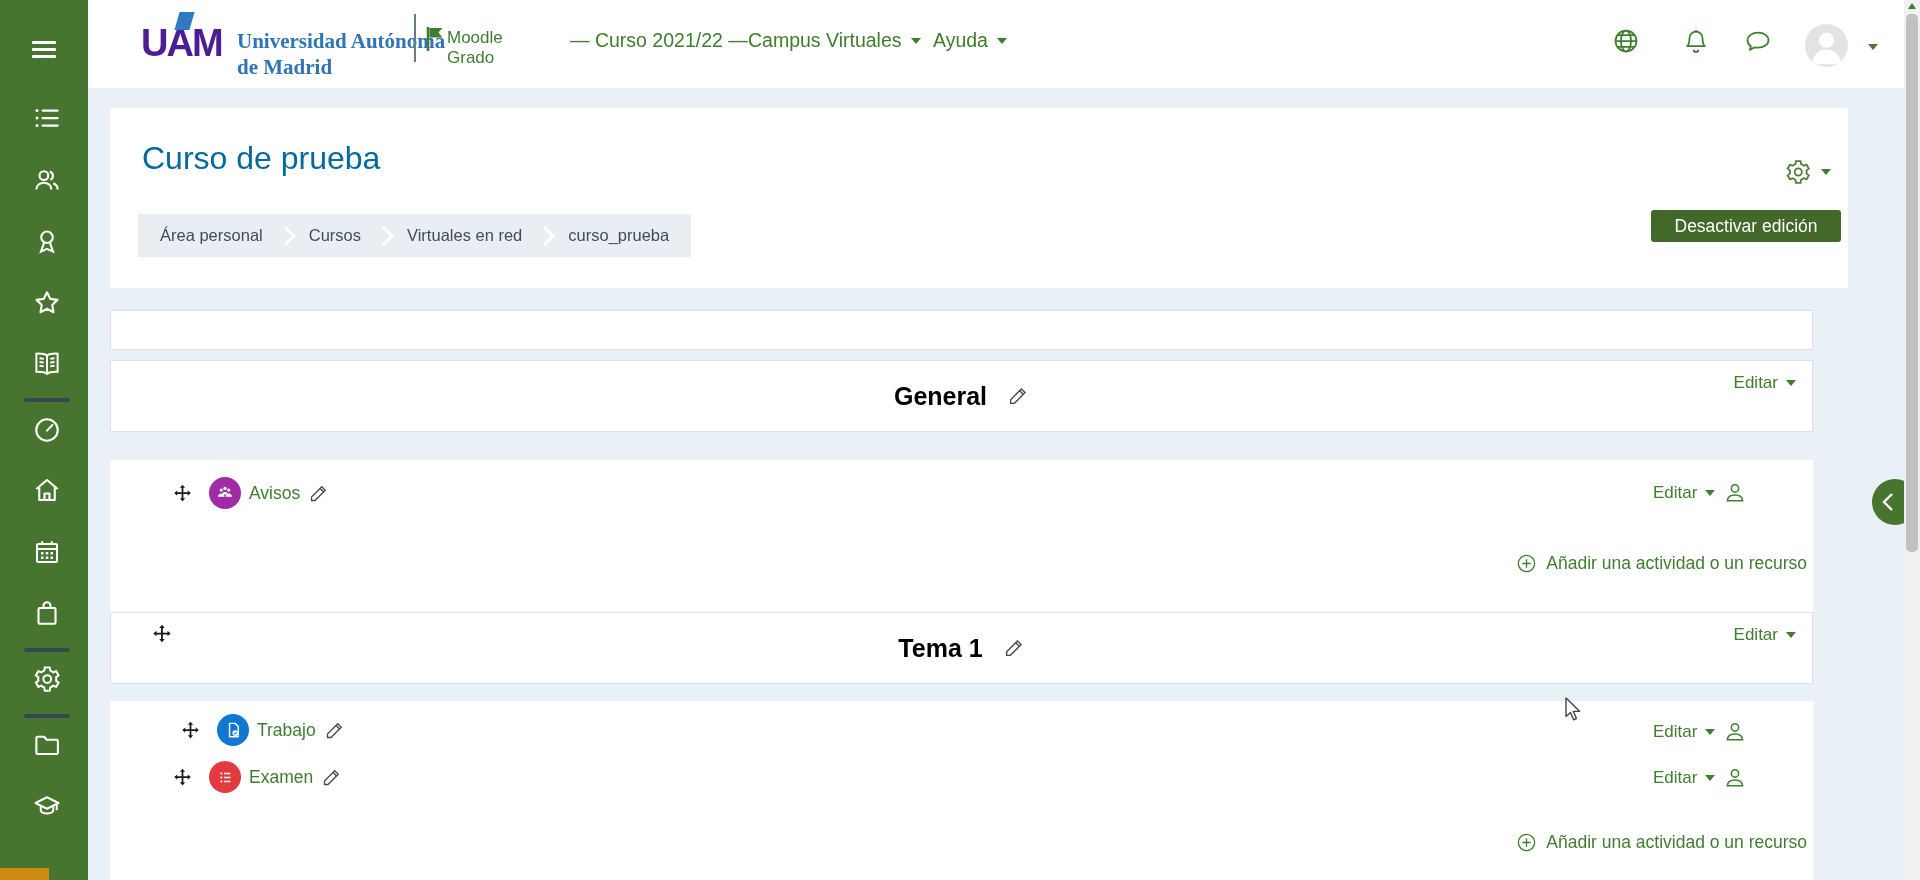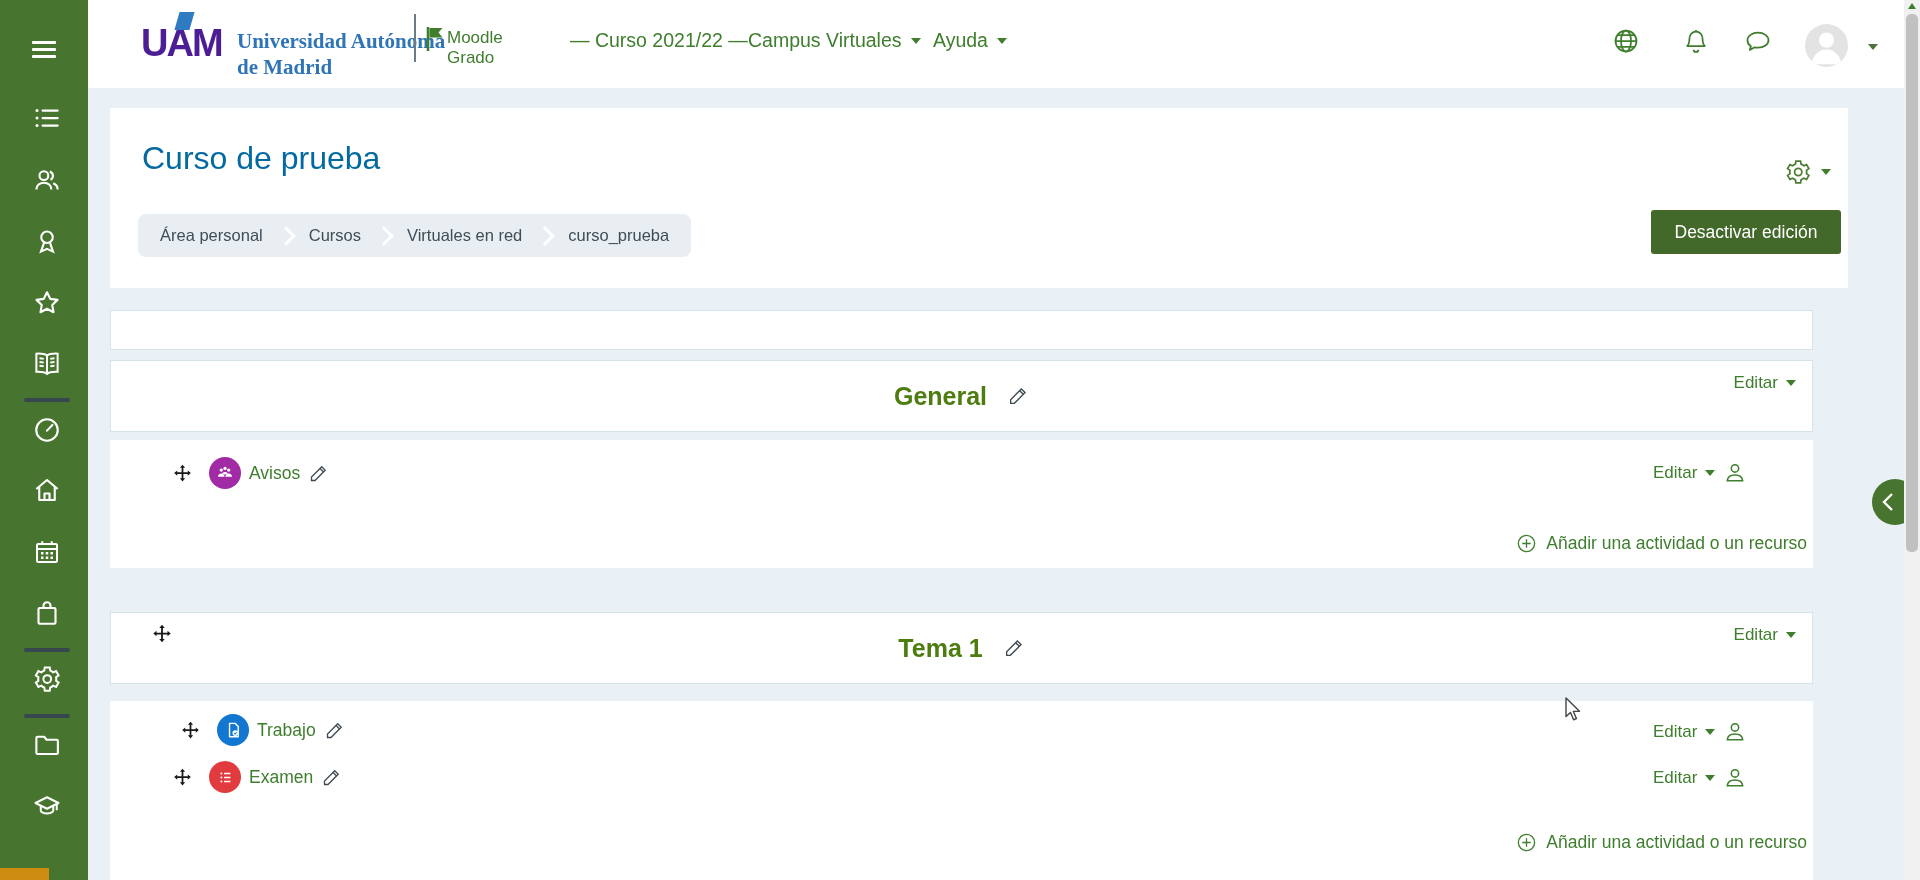--- a/index.html
+++ b/index.html
@@ -26,34 +26,34 @@
   .moodle-name{position:absolute;left:447px;top:28px;font-size:17px;line-height:1.15;color:#3e7e2d;z-index:4}
   .nav-item{position:absolute;top:29px;font-size:19.5px;color:#3e7e2d;display:flex;align-items:center;gap:9px;z-index:4}
   .caret{width:0;height:0;border-left:5.5px solid transparent;border-right:5.5px solid transparent;
     border-top:6.5px solid #3e7e2d;display:inline-block}
   .top-ic{position:absolute;top:27px;width:28px;height:28px;cursor:pointer;z-index:4}
   .avatar{position:absolute;left:1805px;top:24px;width:43px;height:43px;border-radius:50%;
     background:#e3e3e3;overflow:hidden;cursor:pointer;z-index:4}
   
   .hdr-card{position:absolute;left:110px;top:108px;width:1738px;height:180px;background:#fff;z-index:1}
   .page-title{position:absolute;left:142px;top:140px;font-size:32px;color:#0369a1;z-index:2}
-  .breadcrumb{position:absolute;left:138px;top:214px;height:43px;background:#e9eef2;border-radius:8px;
+  .breadcrumb{position:absolute;left:138px;top:214px;height:43px;background:#e9eef2;border-radius:0;
     display:flex;align-items:center;padding:0 22px;z-index:2}
   .crumb{font-size:16.5px;color:#3f4d57;cursor:pointer;white-space:nowrap}
   .crumb-sep{width:11px;height:11px;border-top:3px solid #fff;border-right:3px solid #fff;
     transform:rotate(45deg);margin:0 16px}
   .gear-menu{position:absolute;left:1784px;top:158px;display:flex;align-items:flex-start;gap:9px;z-index:2;cursor:pointer}
   .gear-menu .caret{margin-top:11px}
-  .edit-btn{position:absolute;left:1651px;top:210px;width:190px;height:44px;background:#42682a;color:#fff;
+  .edit-btn{position:absolute;left:1651px;top:210px;width:190px;height:32px;background:#42682a;color:#fff;
     font-size:17.5px;border:none;border-radius:3px;display:flex;align-items:center;justify-content:center;
     cursor:pointer;z-index:2}
   .white-box{position:absolute;left:110px;width:1703px;background:#fff;box-sizing:border-box;z-index:1}
   .boxed{border:1px solid #d8e2e9}
   .sec-title{width:100%;height:100%;display:flex;align-items:center;justify-content:center;gap:12px;
-    font-size:25px;font-weight:bold;color:#4d7c0f}
+    font-size:25px;font-weight:bold;color:#000000}
   .edit-menu{position:absolute;display:flex;align-items:center;gap:8px;color:#3e7e2d;font-size:17px;cursor:pointer}
   .act-row{position:absolute;display:flex;align-items:center;height:34px}
   .move-ic{width:21px;height:21px;cursor:grab}
   .act-circle{width:32px;height:32px;border-radius:50%;display:flex;align-items:center;justify-content:center;
     margin-left:16px;cursor:pointer}
   .act-label{margin-left:8px;font-size:17.5px;color:#3e7e2d;cursor:pointer}
   .pencil{margin-left:8px;cursor:pointer}
   .add-link{position:absolute;right:6px;display:flex;align-items:center;gap:9px;
     color:#3e7e2d;font-size:17.5px;cursor:pointer}
   .sec-move{position:absolute;left:40px;top:10px;cursor:grab}
@@ -253,21 +253,21 @@
         <path d="M15.7 4.3l4 4L8 20H4v-4L15.7 4.3z"></path>
         <path d="M13.8 6.2l4 4"></path>
       </svg>
   </div>
   <div class="edit-menu" style="right:16px;top:12px">
     <span>Editar</span>
       <span class="caret"></span>
   </div>
 </div>
 
-<div class="white-box" style="top:440px;height:128px">
+<div class="white-box" style="top:460px;height:162px">
   <div class="act-row" style="left:62px;top:16px">
     <svg class="move-ic" viewBox="0 0 24 24">
         <path fill="#1a1a1a" d="M12 2 15 5.5 13 5.5 13 10.5 18 10.5 18 8.5 21.5 11.5 18 14.5 18 12.5 13 12.5 13 17.5 15 17.5 12 21 9 17.5 11 17.5 11 12.5 6 12.5 6 14.5 2.5 11.5 6 8.5 6 10.5 11 10.5 11 5.5 9 5.5Z"></path>
       </svg>
     <span class="act-circle" style="background: rgb(160, 43, 165);">
       <svg width="20" height="20" viewBox="0 0 24 24" fill="#fff">
           <circle cx="7.5" cy="8.5" r="2"></circle>
           <circle cx="16.5" cy="8.5" r="2"></circle>
           <circle cx="12" cy="6.5" r="2"></circle>
           <path d="M3.5 16.5c0-2.2 1.8-3.8 4-3.8s4 1.6 4 3.8zM12.5 16.5c0-2.2 1.8-3.8 4-3.8s4 1.6 4 3.8z"></path>

